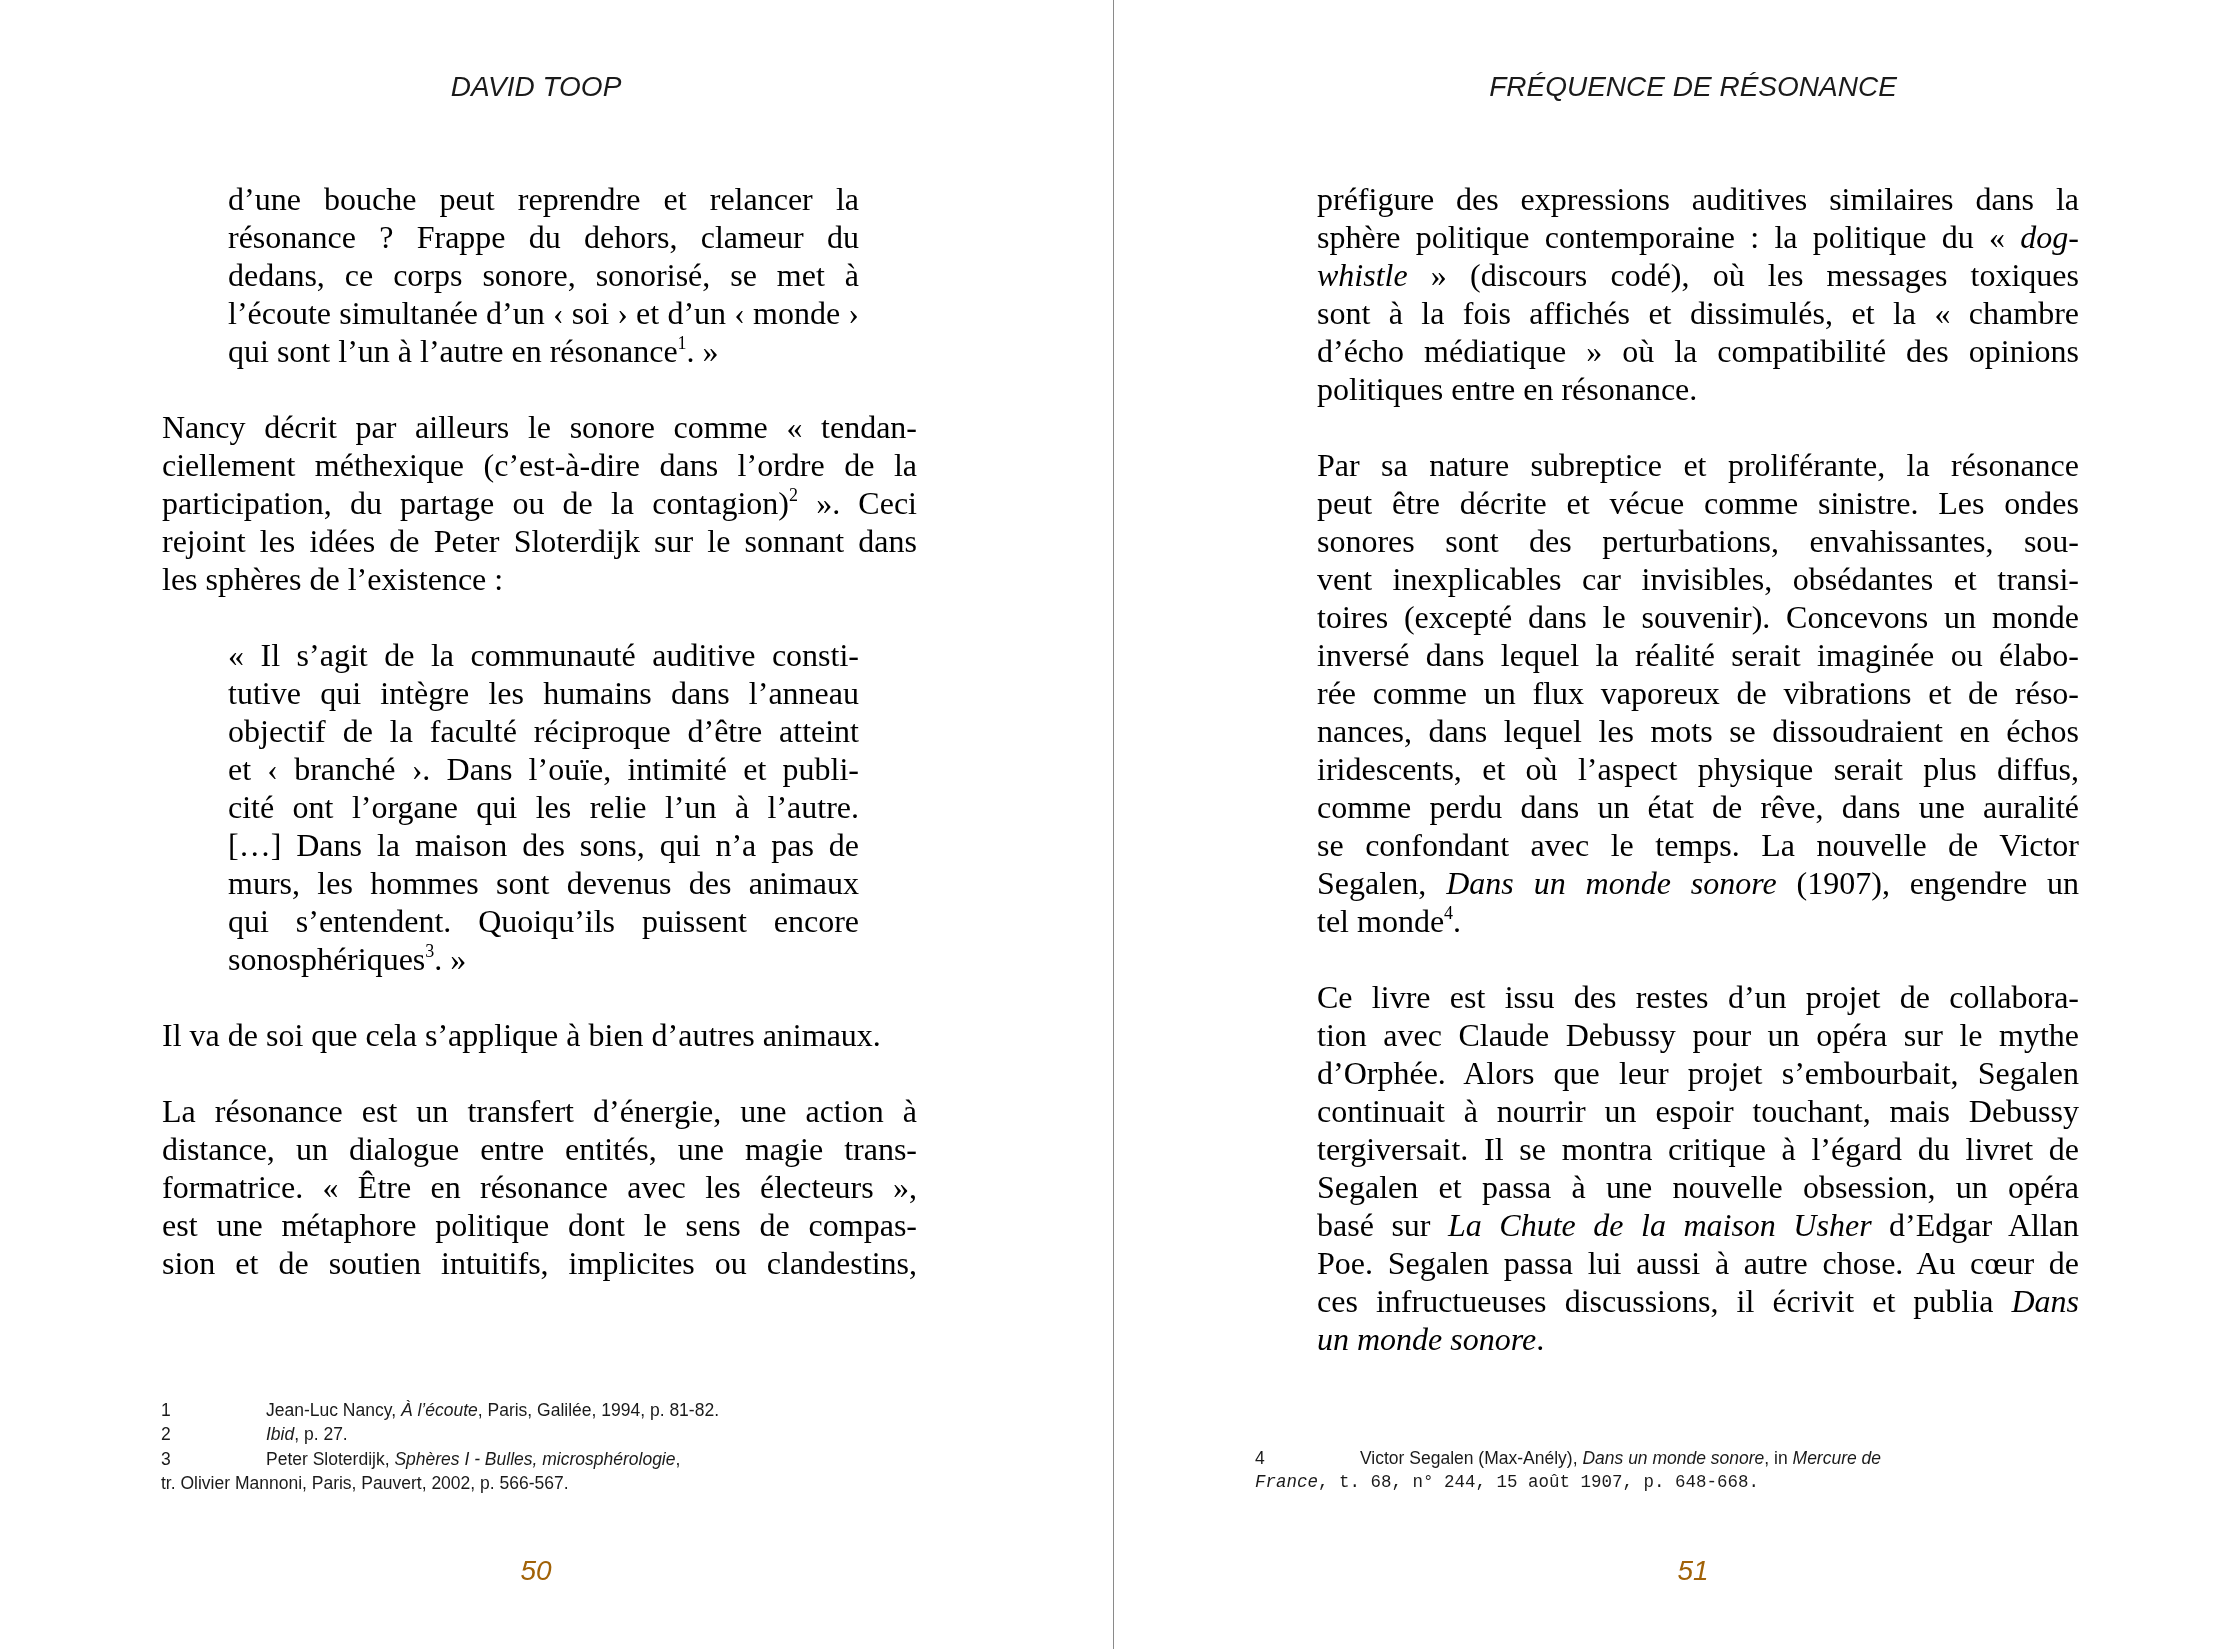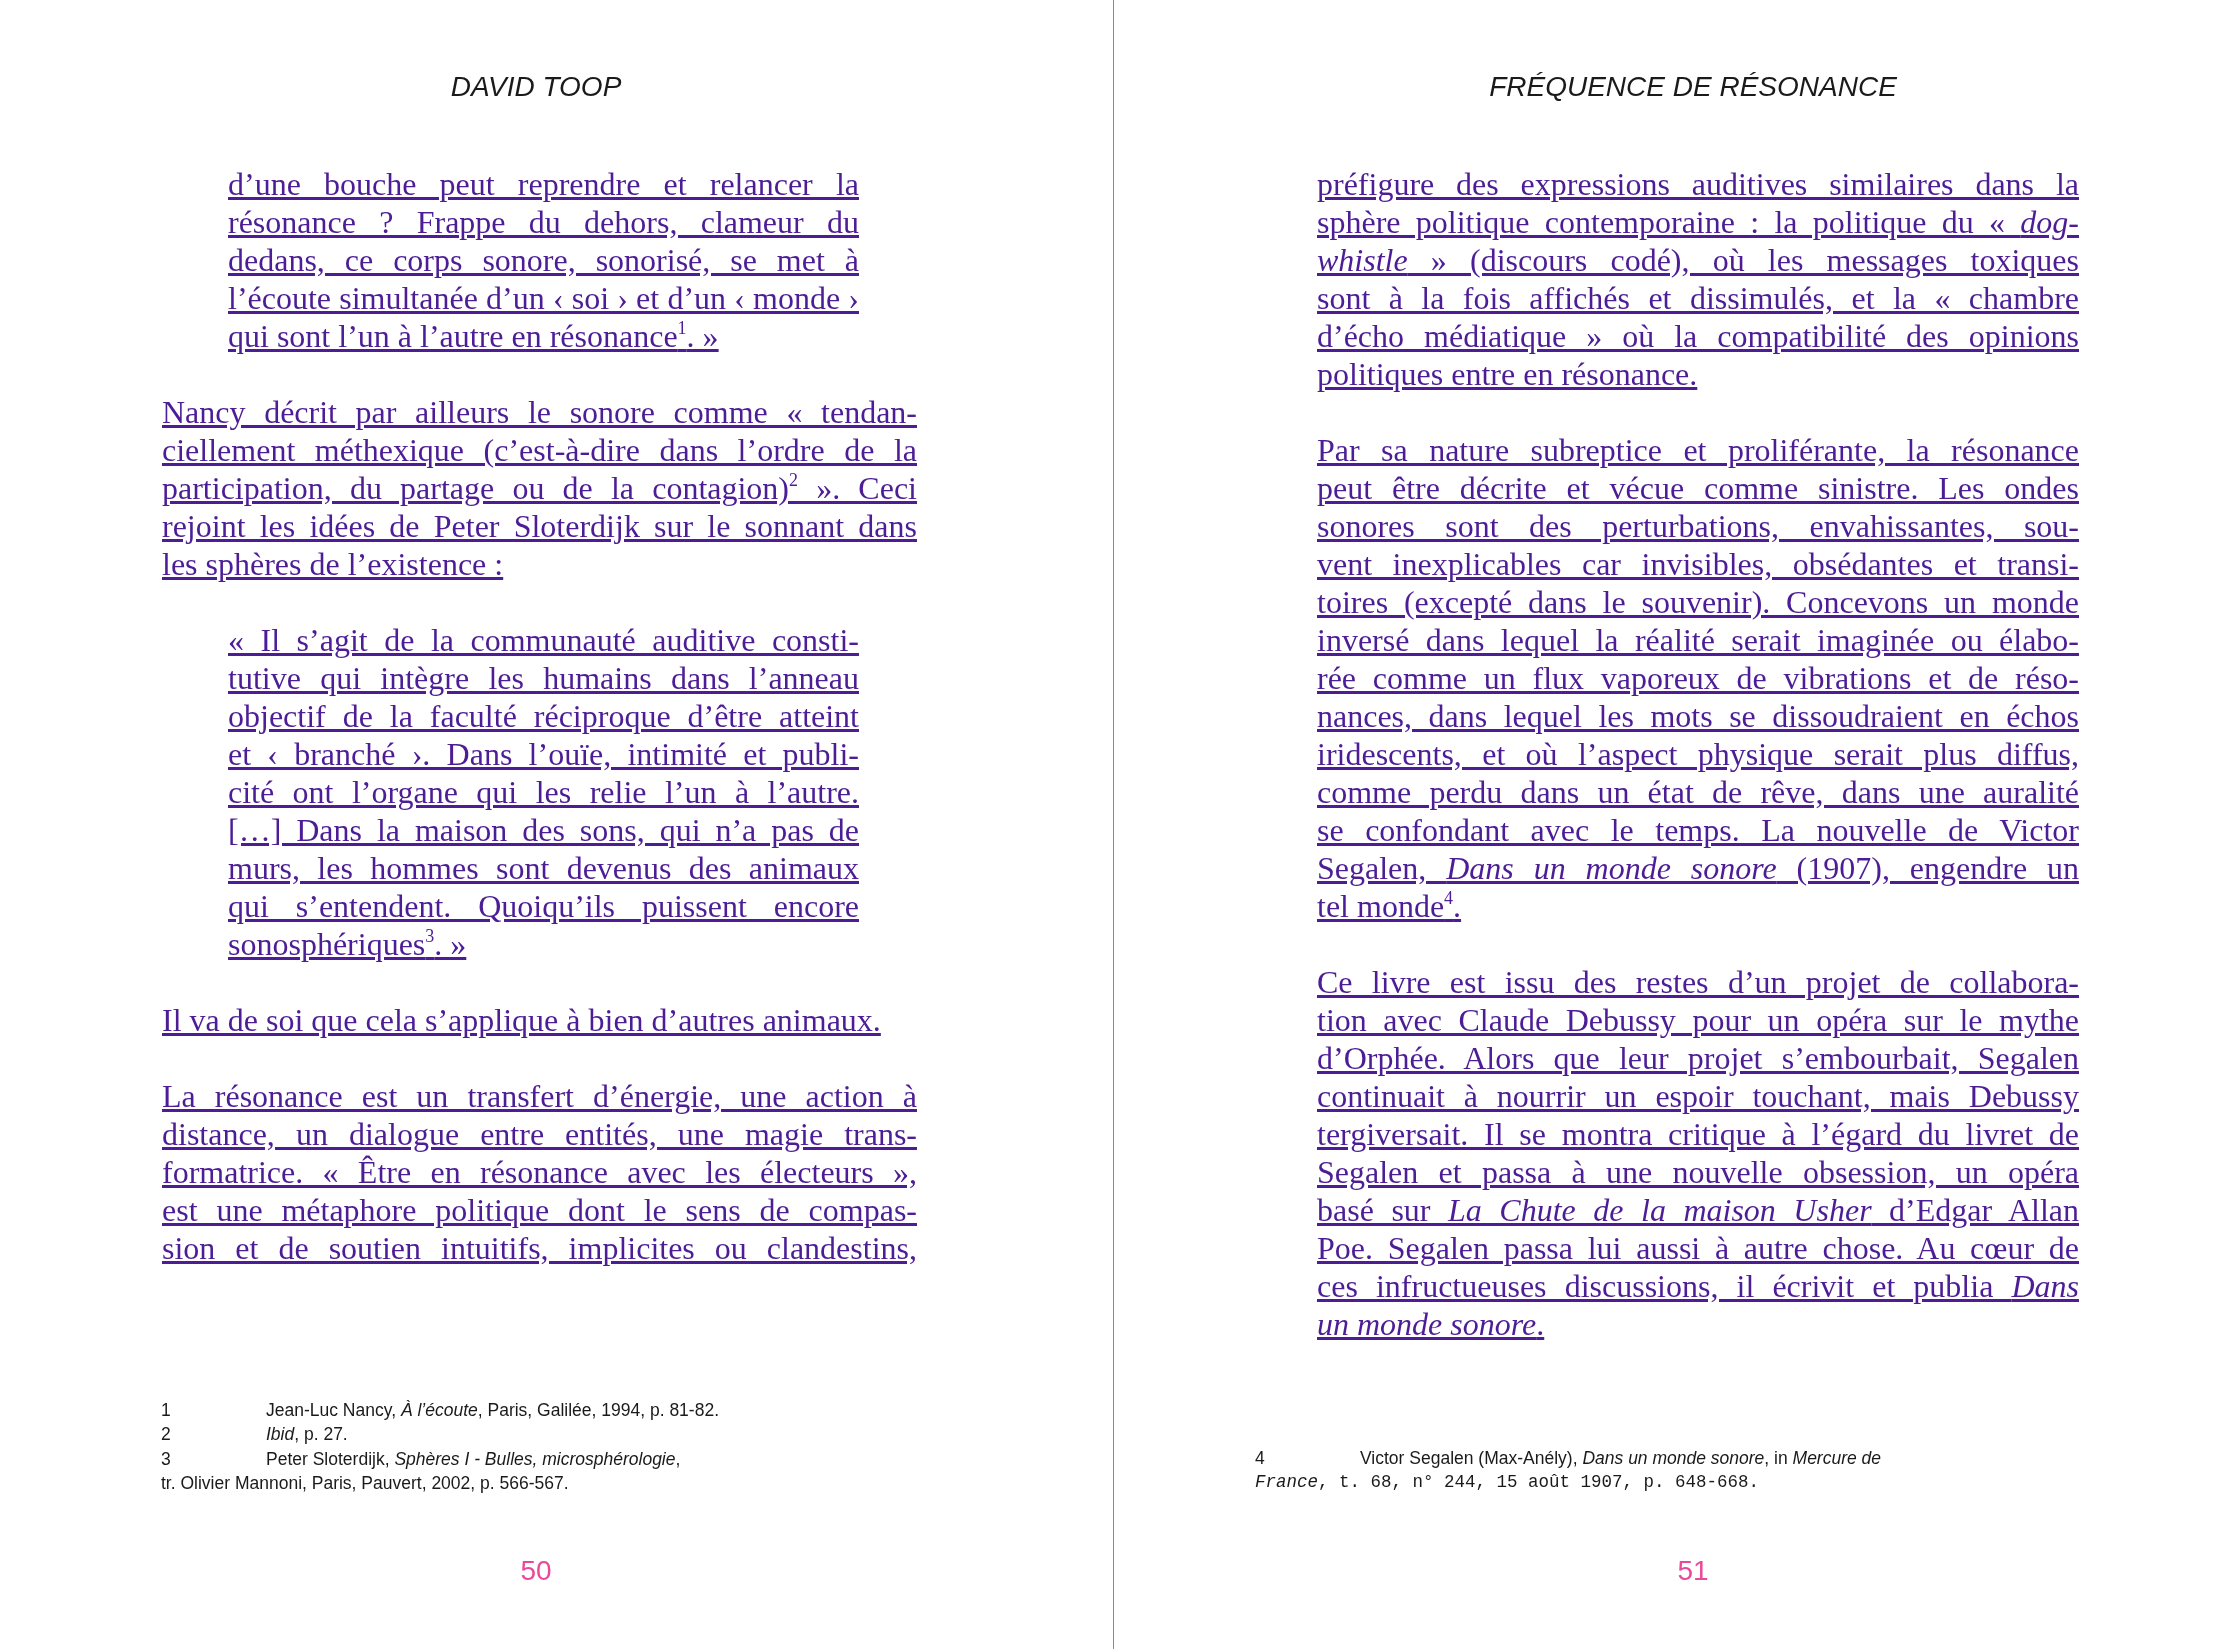--- a/index.html
+++ b/index.html
@@ -14,43 +14,43 @@
     position: absolute; left: 1113px; top: 0; width: 1.4px; height: 1649px;
     background: #8a8a8a;
   }
   .running-head {
     position: absolute; top: 71px; height: 31px; line-height: 31px;
     font-family: "Liberation Sans", sans-serif; font-size: 28px;
     letter-spacing: 0px; text-align: center; white-space: nowrap;
     transform: translateX(-50%); color: #1a1a1a; font-style: italic;
   }
   .body-col {
-    position: absolute; top: 165px;
-    font-family: "Liberation Serif", serif; font-size: 32px; color: #4c1d95; text-decoration: underline;
+    position: absolute; top: 180px;
+    font-family: "Liberation Serif", serif; font-size: 32px; color: #000000;
   }
   .line {
     height: 38px; line-height: 38px; white-space: nowrap;
     text-align: justify; text-align-last: justify; overflow: visible;
   }
   .line.last { text-align: left; text-align-last: left; }
   .line.blank { height: 38px; }
   .line sup { font-size: 18px; line-height: 0; vertical-align: 12.6px; }
   .line em { font-style: italic; }
   .footnotes {
     position: absolute; font-family: "Liberation Sans", sans-serif;
     font-size: 17.5px; color: #1a1a1a;
   }
   .fn-line { height: 24.4px; line-height: 24.4px; white-space: nowrap; position: relative; }
   .fn-num { position: absolute; left: 0; top: 0; }
   .fn-text { position: absolute; top: 0; }
   .fn-line em { font-style: italic; }
   .folio {
     position: absolute; top: 1555px; height: 31px; line-height: 31px;
     font-family: "Liberation Sans", sans-serif; font-size: 28px;
-    transform: translateX(-50%); color: #ec4899;
+    transform: translateX(-50%); color: #a16207; font-style: italic;
   }
 </style>
 </head>
 <body>
 
 <div class="page page-left">
   <div class="running-head" style="left:536px;">DAVID TOOP</div>
   <div class="body-col" id="left-body" style="left:162px; width:755px;">
       <div style="margin-left: 66px; width: 631px;">
         <div class="line"><span>d’une bouche peut reprendre et relancer la</span></div>

